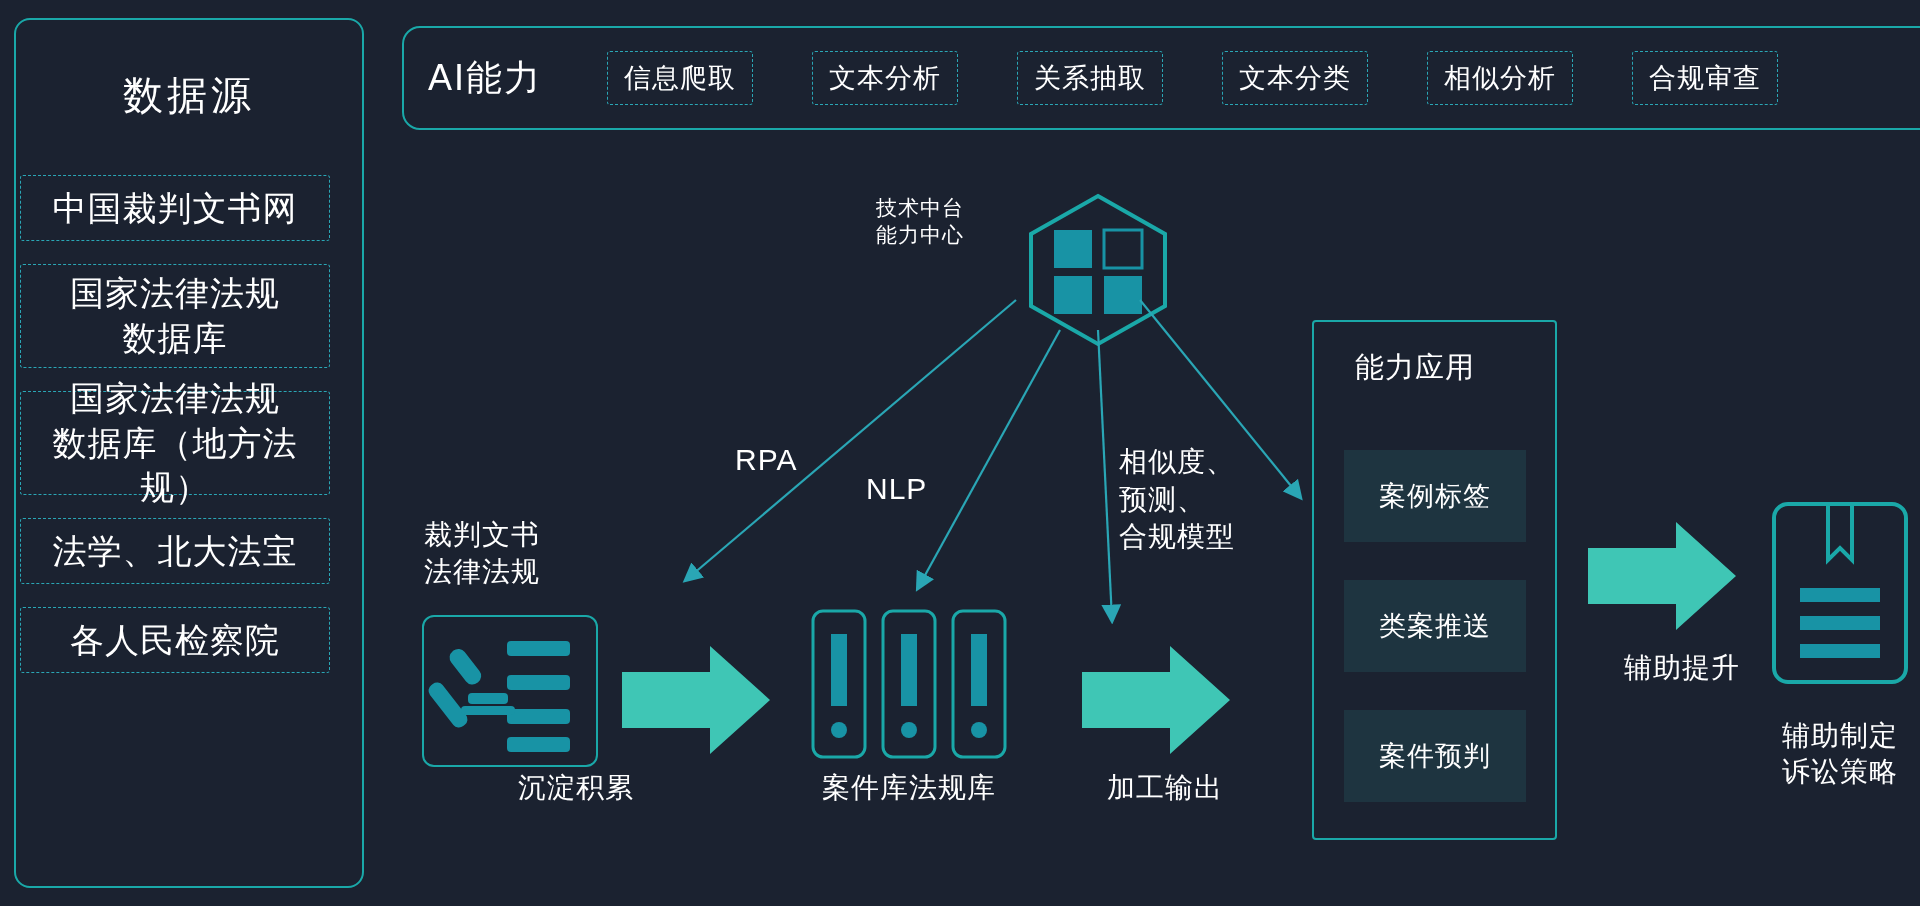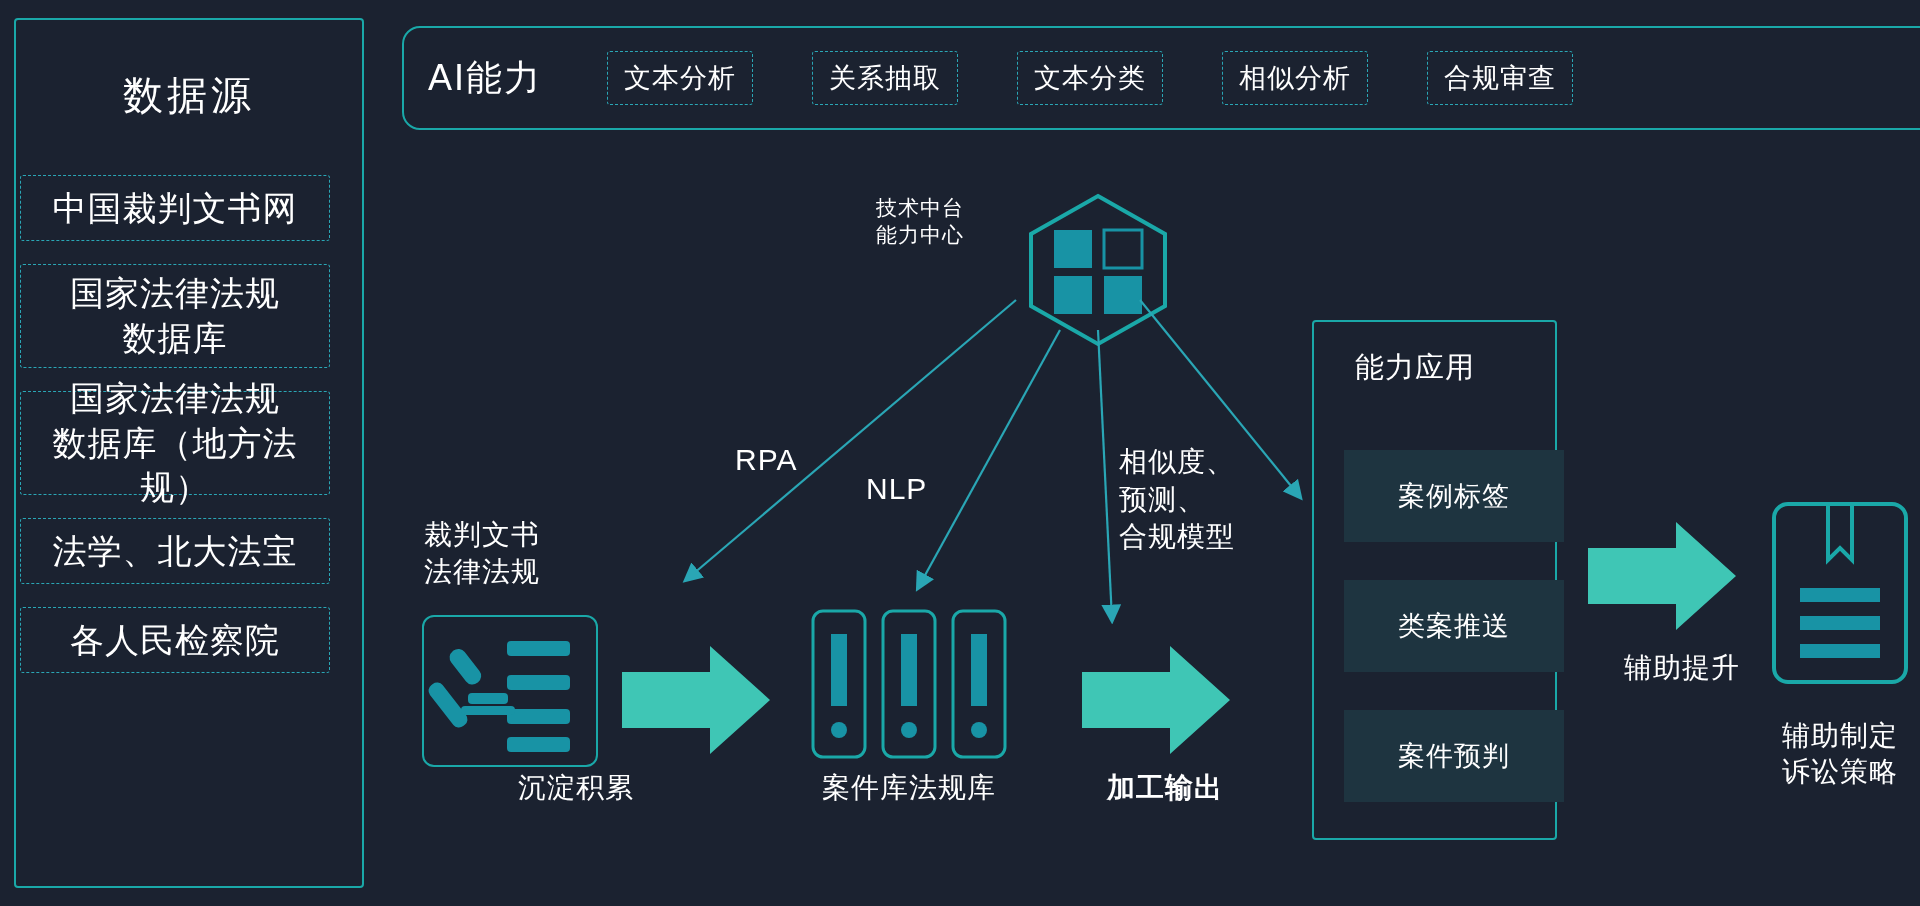--- a/index.html
+++ b/index.html
@@ -9,21 +9,21 @@
     font-family:"Liberation Sans","DejaVu Sans",sans-serif;
     color:#ffffff;
     overflow:hidden;
     position:relative;
   }
   .stage{position:absolute;left:0;top:0;width:1920px;height:906px;}
 
   
   .ds-panel{
     position:absolute;left:14px;top:18px;width:350px;height:870px;
-    border:2px solid #1aa8a8;border-radius:4px;box-sizing:border-box;
+    border:2px solid #1aa8a8;border-radius:16px;box-sizing:border-box;
   }
   .ds-title{
     position:absolute;left:0;top:48px;width:100%;text-align:center;
     font-size:40px;letter-spacing:4px;color:#ffffff;
   }
   .ds-list{position:absolute;left:20px;top:175px;width:310px;}
   .ds-item{
     border:1.6px dashed #2aa6b5;border-radius:3px;box-sizing:border-box;
     width:310px;margin-bottom:23px;
     display:flex;align-items:center;justify-content:center;
@@ -67,21 +67,21 @@
     border:2.5px solid #1aa8a8;border-radius:12px;box-sizing:border-box;
   }
   .cap-title{
     position:absolute;left:1355px;top:348px;font-size:29px;letter-spacing:1px;
   }
   .cap-panel{
     position:absolute;left:1312px;top:320px;width:245px;height:520px;
     border:2px solid #1aa8a8;border-radius:4px;box-sizing:border-box;
   }
   .cap-item{
-    position:absolute;left:1344px;width:220px;height:92px;
+    position:absolute;left:1344px;width:182px;height:92px;
     background:#1e3440;display:flex;align-items:center;justify-content:center;
     font-size:27px;letter-spacing:1px;
   }
 
   .caption{
     position:absolute;text-align:center;font-size:28px;letter-spacing:1px;
     line-height:1.3;
   }
 
   svg.flow{position:absolute;left:0;top:0;width:1920px;height:906px;pointer-events:none;}
@@ -109,20 +109,21 @@
     <div class="ds-item h1">
         <span>法学、北大法宝</span>
       </div>
     <div class="ds-item h1">
         <span>各人民检察院</span>
       </div>
   </div>
 
   <div class="ai-bar">
     <div class="ai-label">AI能力</div>
+    <div class="ai-chip">信息爬取</div>
     <div class="ai-chip">文本分析</div>
     <div class="ai-chip">关系抽取</div>
     <div class="ai-chip">文本分类</div>
     <div class="ai-chip">相似分析</div>
     <div class="ai-chip">合规审查</div>
   </div>
 
   <div class="hub-label ml" style="white-space: pre-line;">技术中台
 能力中心</div>
 
@@ -195,21 +196,21 @@
         <rect x="91" y="26" width="16" height="72" fill="#1893a5"></rect>
         <circle cx="99" cy="122" r="8" fill="#1893a5"></circle>
         <rect x="143" y="3" width="52" height="146" rx="10" fill="none" stroke="#1aa8a8" stroke-width="3"></rect>
         <rect x="161" y="26" width="16" height="72" fill="#1893a5"></rect>
         <circle cx="169" cy="122" r="8" fill="#1893a5"></circle>
       </g>
     </svg>
   </div>
   <div class="caption" style="left:804px;top:770px;width:210px;">案件库法规库</div>
 
-  <div class="caption" style="left:1075px;top:770px;width:180px;font-weight:bold;">加工输出</div>
+  <div class="caption" style="left:1075px;top:770px;width:180px;">加工输出</div>
 
   <div class="cap-panel"></div>
   <div class="cap-title">能力应用</div>
   <div class="cap-item" style="top:450px;">案例标签</div>
   <div class="cap-item" style="top:580px;">类案推送</div>
   <div class="cap-item" style="top:710px;">案件预判</div>
 
   <div class="caption" style="left:1592px;top:650px;width:180px;">辅助提升</div>
 
   <div style="position:absolute;left:1770px;top:500px;">

